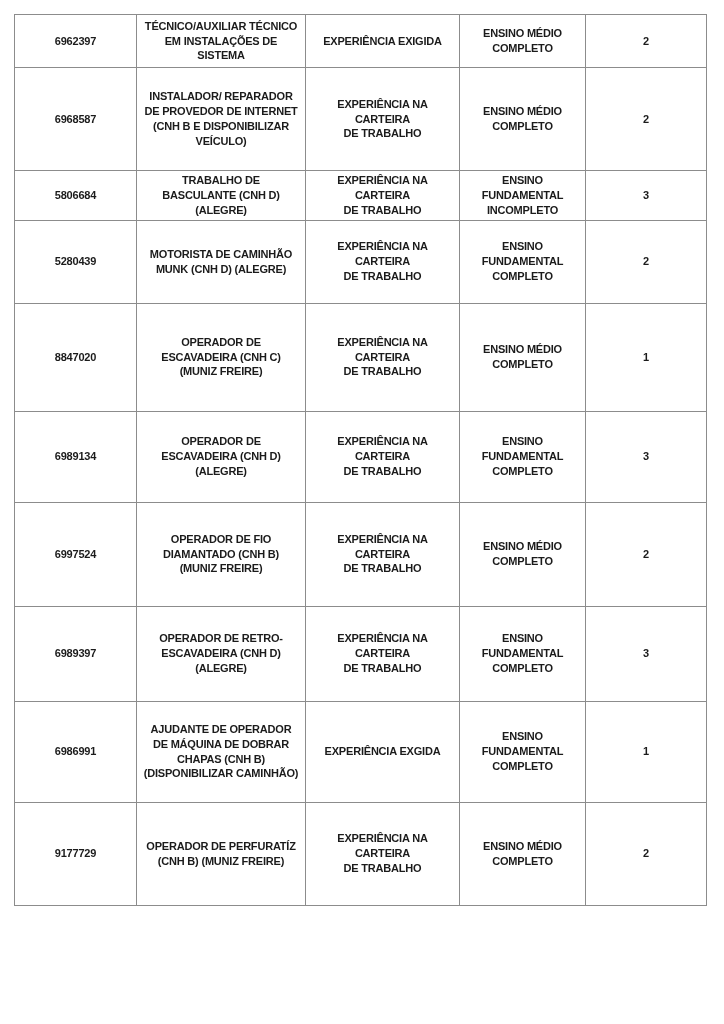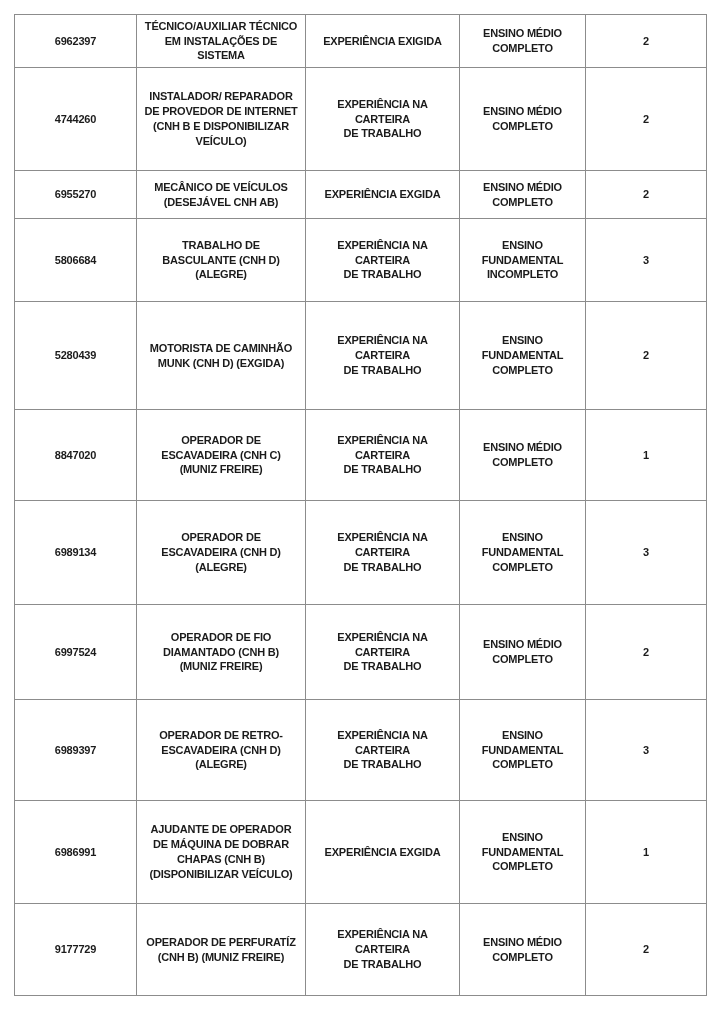--- a/index.html
+++ b/index.html
@@ -75,56 +75,47 @@
         <td>6962397</td>
         <td>TÉCNICO/AUXILIAR TÉCNICO
 EM INSTALAÇÕES DE
 SISTEMA</td>
         <td>EXPERIÊNCIA EXIGIDA</td>
         <td>ENSINO MÉDIO
 COMPLETO</td>
         <td>2</td>
       </tr>
       <tr>
-        <td>4744260</td>
+        <td>6968587</td>
         <td>INSTALADOR/ REPARADOR
 DE PROVEDOR DE INTERNET
 (CNH B E DISPONIBILIZAR
 VEÍCULO)</td>
         <td>EXPERIÊNCIA NA CARTEIRA
 DE TRABALHO</td>
-        <td>ENSINO MÉDIO
-COMPLETO</td>
-        <td>2</td>
-      </tr>
-      <tr>
-        <td>6955270</td>
-        <td>MECÂNICO DE VEÍCULOS
-(DESEJÁVEL CNH AB)</td>
-        <td>EXPERIÊNCIA EXGIDA</td>
         <td>ENSINO MÉDIO
 COMPLETO</td>
         <td>2</td>
       </tr>
       <tr>
         <td>5806684</td>
         <td>TRABALHO DE
 BASCULANTE (CNH D)
 (ALEGRE)</td>
         <td>EXPERIÊNCIA NA CARTEIRA
 DE TRABALHO</td>
         <td>ENSINO
 FUNDAMENTAL
 INCOMPLETO</td>
         <td>3</td>
       </tr>
       <tr>
         <td>5280439</td>
         <td>MOTORISTA DE CAMINHÃO
-MUNK (CNH D) (EXGIDA)</td>
+MUNK (CNH D) (ALEGRE)</td>
         <td>EXPERIÊNCIA NA CARTEIRA
 DE TRABALHO</td>
         <td>ENSINO
 FUNDAMENTAL
 COMPLETO</td>
         <td>2</td>
       </tr>
       <tr>
         <td>8847020</td>
         <td>OPERADOR DE
@@ -169,21 +160,21 @@
         <td>ENSINO
 FUNDAMENTAL
 COMPLETO</td>
         <td>3</td>
       </tr>
       <tr>
         <td>6986991</td>
         <td>AJUDANTE DE OPERADOR
 DE MÁQUINA DE DOBRAR
 CHAPAS (CNH B)
-(DISPONIBILIZAR VEÍCULO)</td>
+(DISPONIBILIZAR CAMINHÃO)</td>
         <td>EXPERIÊNCIA EXGIDA</td>
         <td>ENSINO
 FUNDAMENTAL
 COMPLETO</td>
         <td>1</td>
       </tr>
       <tr>
         <td>9177729</td>
         <td>OPERADOR DE PERFURATÍZ
 (CNH B) (MUNIZ FREIRE)</td>

